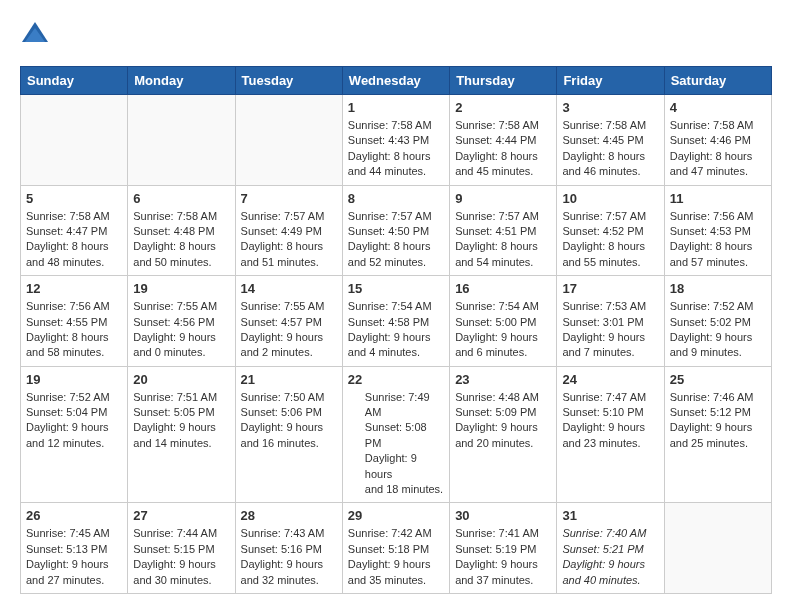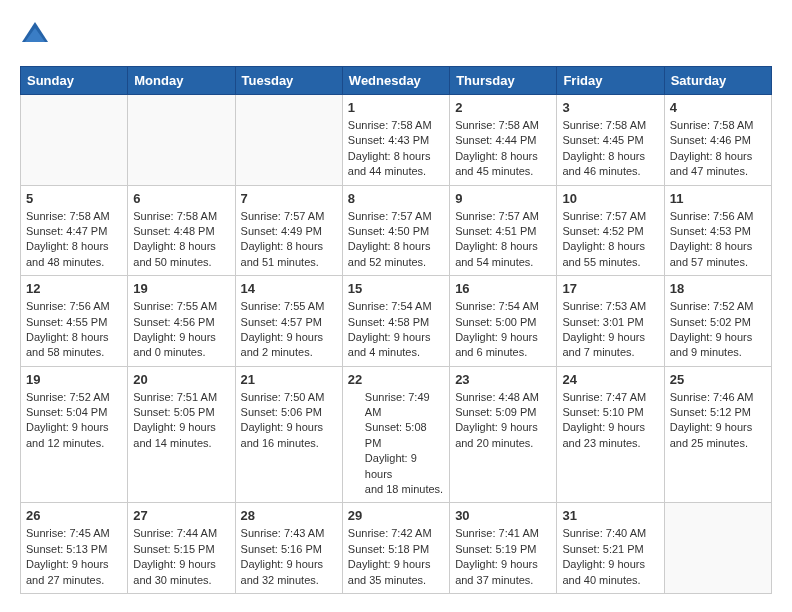--- a/index.html
+++ b/index.html
@@ -341,21 +341,21 @@
         </td>
         <td>
           <div class="day-number">30</div>
           <div class="day-info" style="white-space: pre-line;">Sunrise: 7:41 AM
 Sunset: 5:19 PM
 Daylight: 9 hours
 and 37 minutes.</div>
         </td>
         <td>
           <div class="day-number">31</div>
-          <div class="day-info" style="white-space: pre-line;">Sunrise: 7:40 AM
+          <div class="day-info" style="white-space: pre-line; font-style: italic;">Sunrise: 7:40 AM
 Sunset: 5:21 PM
 Daylight: 9 hours
 and 40 minutes.</div>
         </td>
         <td class="empty"></td>
       </tr>
     </tbody>
 </table>
 
 </body></html>

